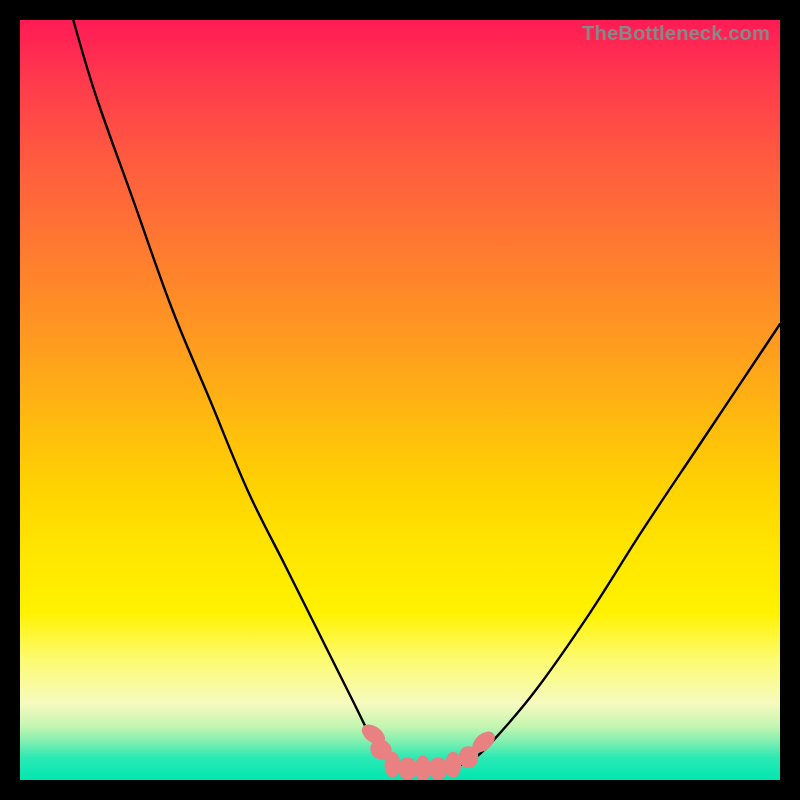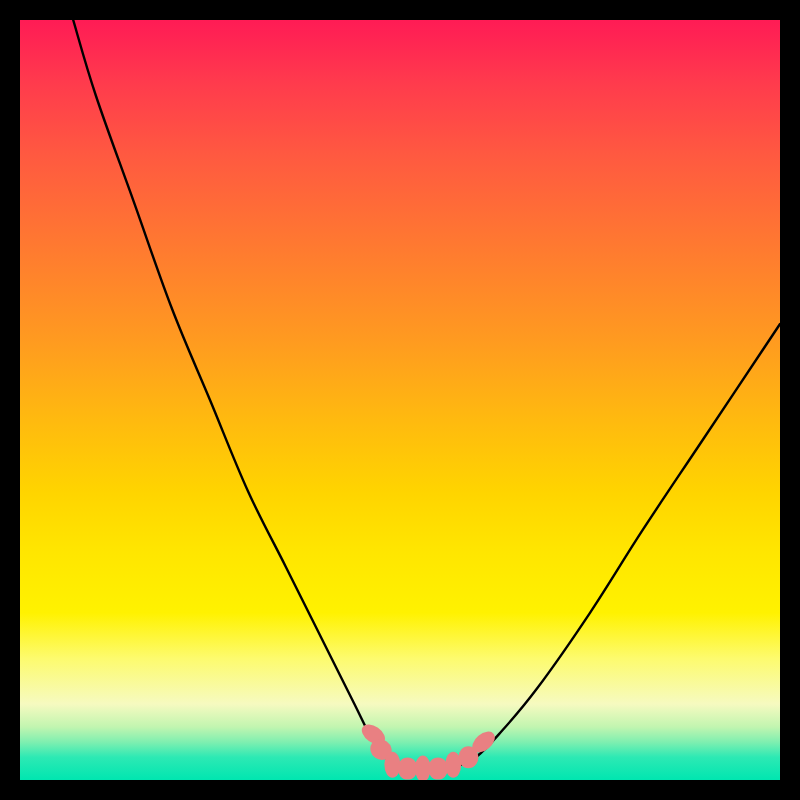--- a/index.html
+++ b/index.html
@@ -85,14 +85,15 @@
           <ellipse cx="361.00" cy="729.60" rx="10" ry="11" transform="rotate(-55 361.00 729.60)" fill="#e98082"></ellipse>
           <ellipse cx="372.40" cy="744.80" rx="8" ry="13" fill="#e98082"></ellipse>
           <ellipse cx="387.60" cy="748.60" rx="10" ry="11" fill="#e98082"></ellipse>
           <ellipse cx="402.80" cy="748.60" rx="8" ry="13" fill="#e98082"></ellipse>
           <ellipse cx="418.00" cy="748.60" rx="10" ry="11" fill="#e98082"></ellipse>
           <ellipse cx="433.20" cy="744.80" rx="8" ry="13" fill="#e98082"></ellipse>
           <ellipse cx="448.40" cy="737.20" rx="10" ry="11" fill="#e98082"></ellipse>
           <ellipse cx="463.60" cy="722.00" rx="8" ry="13" transform="rotate(50 463.60 722.00)" fill="#e98082"></ellipse>
         </g>
     </svg>
+    <div class="watermark">TheBottleneck.com</div>
   </div>
 </div>
 
 </body></html>

